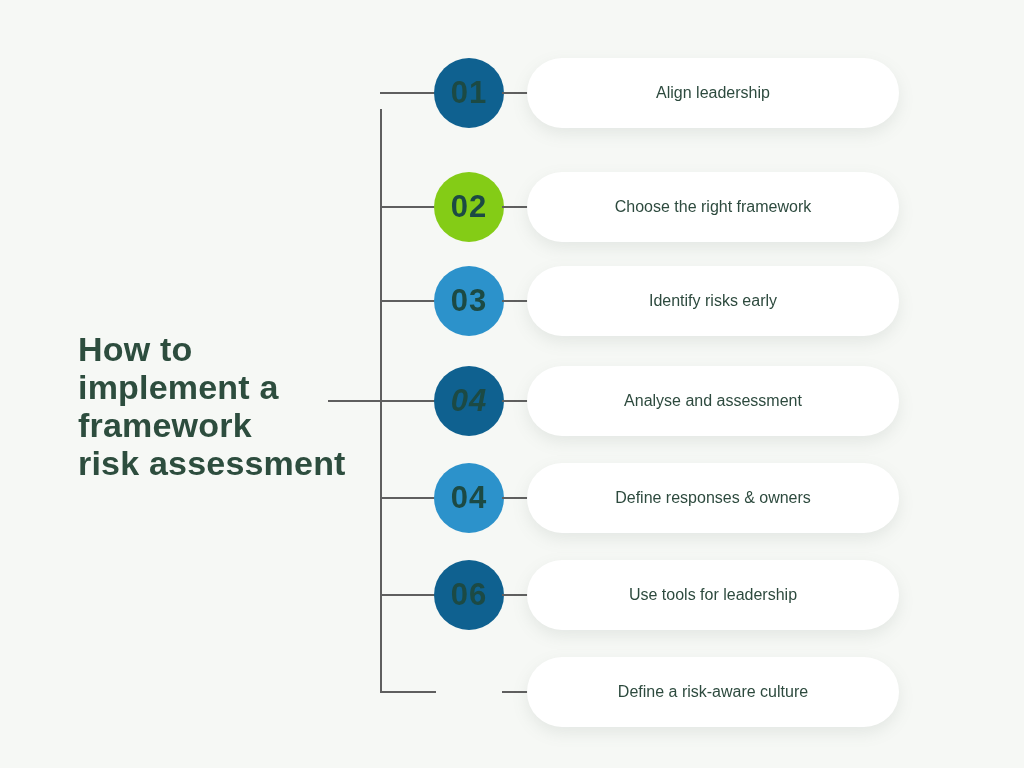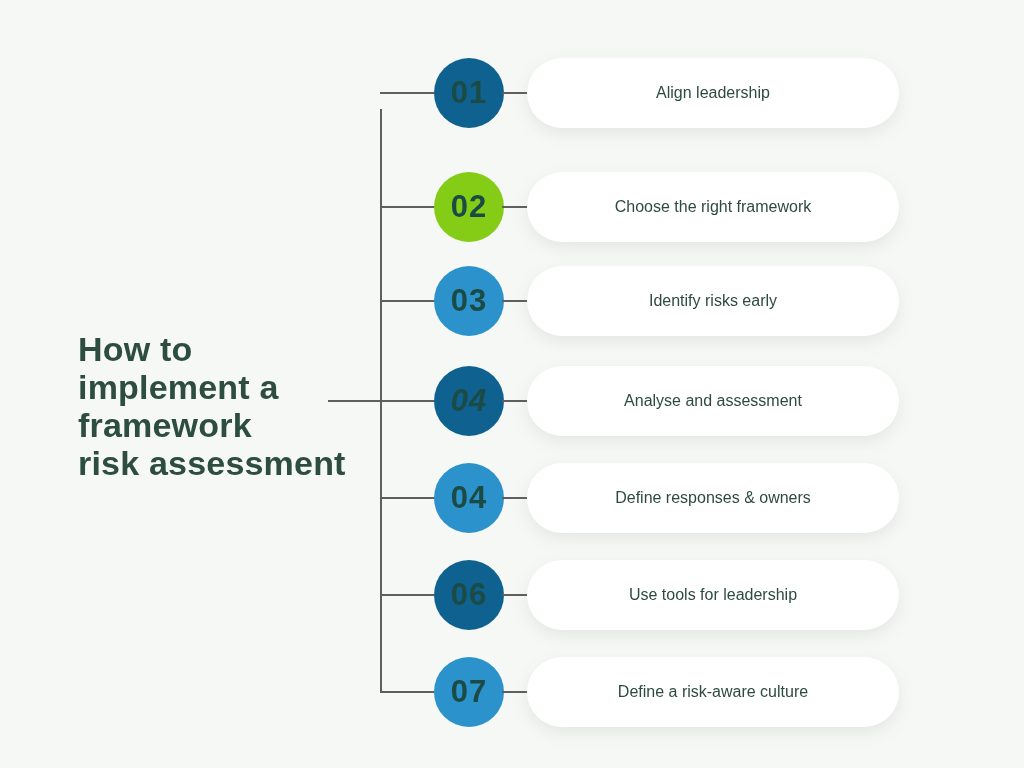--- a/index.html
+++ b/index.html
@@ -126,22 +126,19 @@
     <div class="circle" style="background: rgb(15, 97, 144);">
       <span class="num">06</span>
     </div>
     <div class="conn"></div>
     <div class="pill">
       <span class="label">Use tools for leadership</span>
     </div>
   </div>
       <div class="step" style="top: 657px;">
     <div class="branch"></div>
-    <div class="circle" style="background: rgb(44, 146, 203);">
-      <span class="num">07</span>
-    </div>
     <div class="conn"></div>
     <div class="pill">
       <span class="label">Define a risk-aware culture</span>
     </div>
   </div>
     </div>
 </div>
 
 </body></html>

